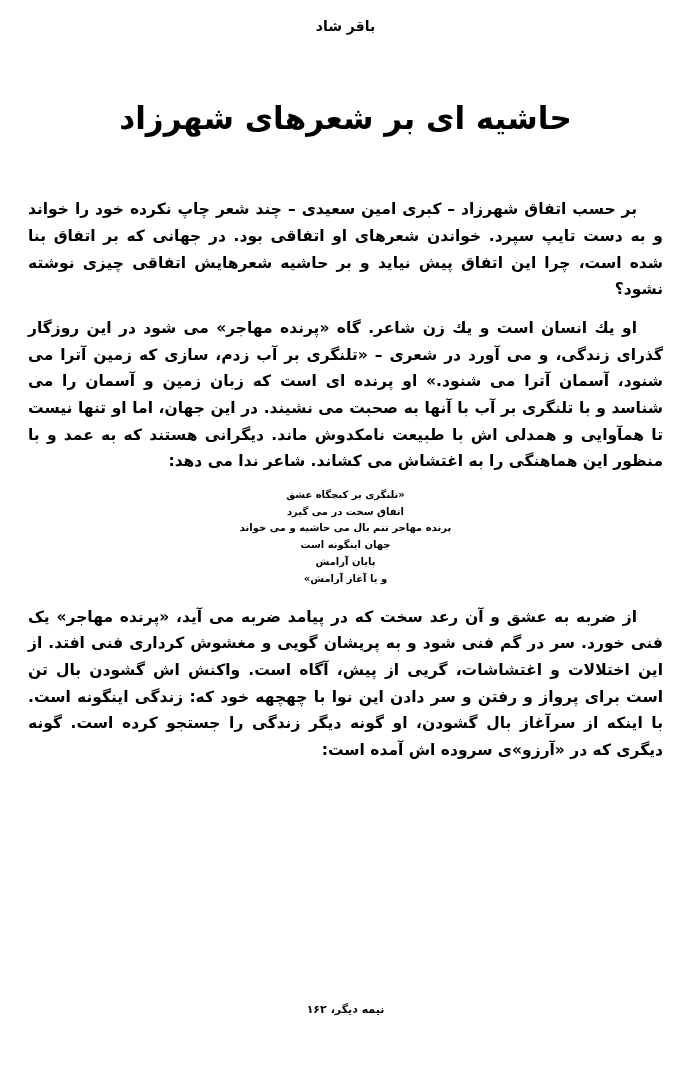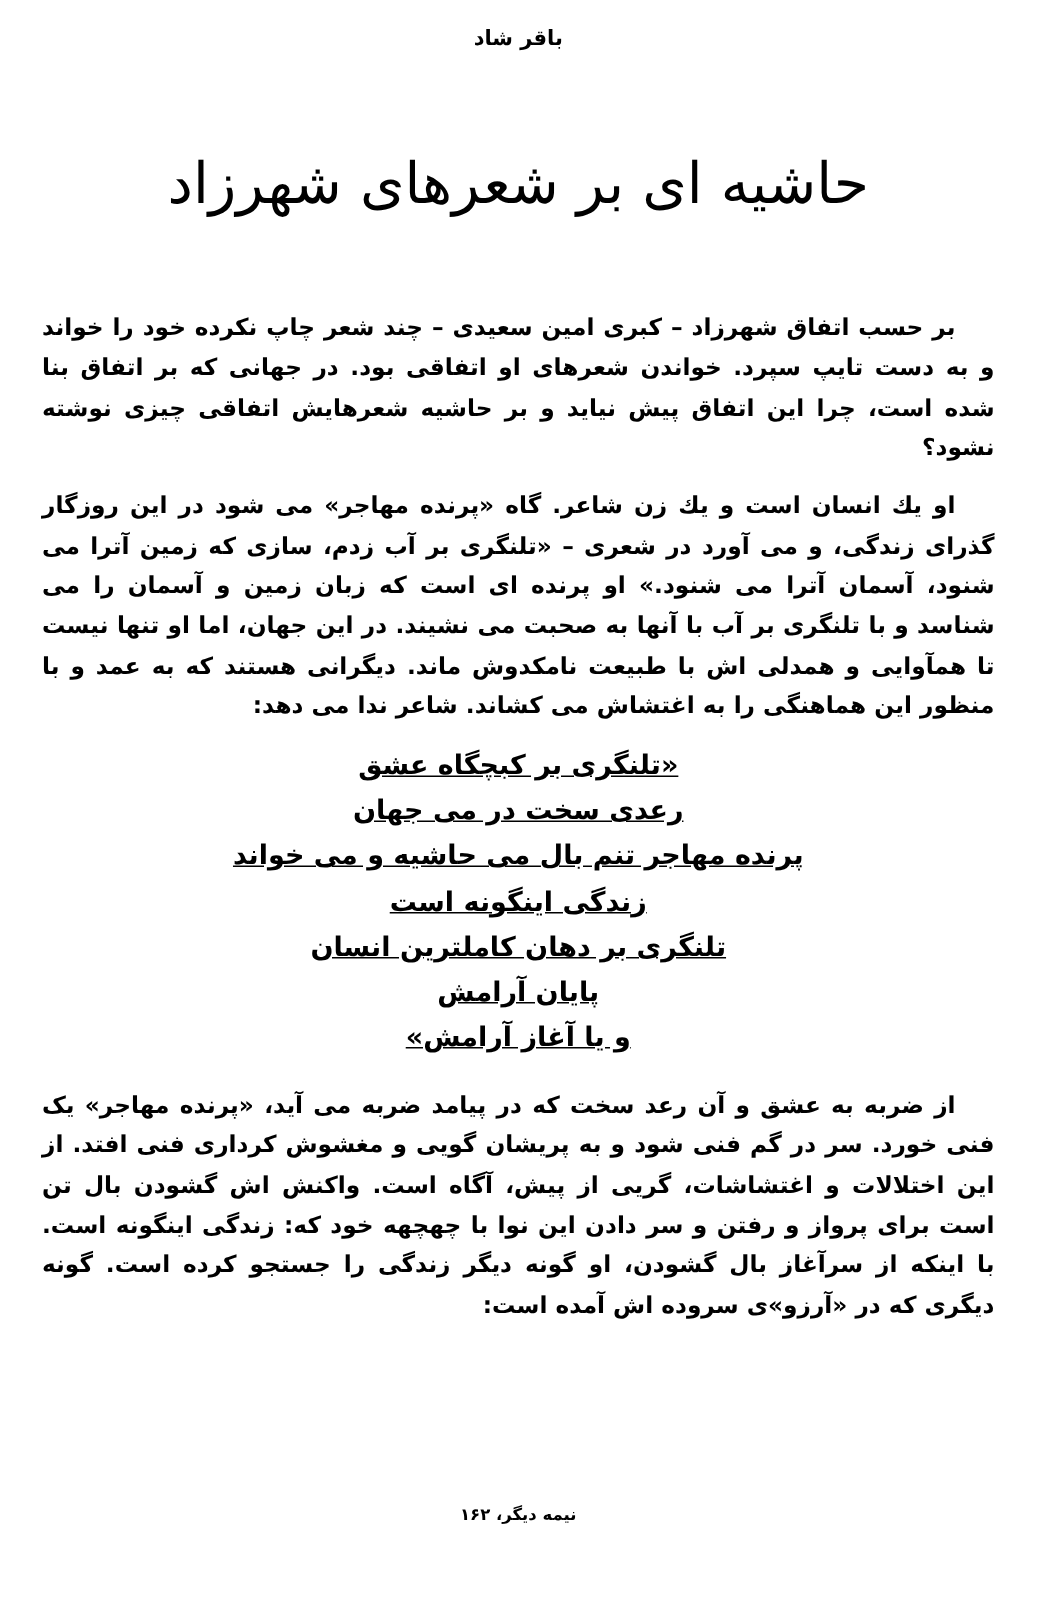--- a/index.html
+++ b/index.html
@@ -25,22 +25,22 @@
   .header-author {
     text-align: center;
     font-size: 14px;
     font-weight: bold;
     letter-spacing: 0.5px;
     margin-top: 8px;
     margin-bottom: 0;
   }
   .doc-title {
     text-align: center;
-    font-size: 38px;
-    font-weight: normal;
+    font-size: 31px;
+    font-weight: bold;
     margin-top: 64px;
     margin-bottom: 0;
     line-height: 1.3;
   }
   .body-block {
     margin-top: 58px;
   }
   p.para {
     font-size: 15.5px;
     line-height: 1.72;
@@ -50,24 +50,23 @@
     font-weight: bold;
   }
   p.para.indent {
     text-indent: 26px;
   }
   .poem {
     margin: 6px 0 16px 0;
     padding: 0;
     list-style: none;
     text-align: center;
-    font-size: 18px;
+    font-size: 10px;
     font-weight: bold;
     line-height: 1.68;
-    text-decoration: underline;
   }
   .poem li {
     margin: 0;
     padding: 0;
   }
   .after-poem {
     margin-top: 30px;
   }
   .footer {
     position: absolute;
@@ -89,24 +88,23 @@
 
   <h1 class="doc-title">حاشیه ای بر شعرهای شهرزاد</h1>
 
   <div class="body-block">
 
     <p class="para indent">بر حسب اتفاق شهرزاد – کبری امین سعیدی – چند شعر چاپ نکرده خود را خواند و به دست تایپ سپرد. خواندن شعرهای او اتفاقی بود. در جهانی که بر اتفاق بنا شده است، چرا این اتفاق پیش نیاید و بر حاشیه شعرهایش اتفاقی چیزی نوشته نشود؟</p>
     <p class="para indent">او یك انسان است و یك زن شاعر. گاه «پرنده مهاجر» می شود در این روزگار گذرای زندگی، و می آورد در شعری – «تلنگری بر آب زدم، سازی که زمین آترا می شنود، آسمان آترا می شنود.» او پرنده ای است که زبان زمین و آسمان را می شناسد و با تلنگری بر آب با آنها به صحبت می نشیند. در این جهان، اما او تنها نیست تا همآوایی و همدلی اش با طبیعت نامکدوش ماند. دیگرانی هستند که به عمد و با منظور این هماهنگی را به اغتشاش می کشاند. شاعر ندا می دهد:</p>
 
     <ul class="poem">
       <li>«تلنگری بر کبچگاه عشق</li>
-      <li>رعدی سخت در می جهان</li>
+      <li>اتفاق سخت در می گیرد</li>
       <li>پرنده مهاجر تنم بال می حاشیه و می خواند</li>
-      <li>زندگی اینگونه است</li>
-      <li>تلنگری بر دهان کاملترین انسان</li>
+      <li>جهان اینگونه است</li>
       <li>پایان آرامش</li>
       <li>و یا آغاز آرامش»</li>
     </ul>
 
     <p class="para indent after-poem">از ضربه به عشق و آن رعد سخت که در پیامد ضربه می آید، «پرنده مهاجر» یک فنی خورد. سر در گم فنی شود و به پریشان گویی و مغشوش کرداری فنی افتد. از این اختلالات و اغتشاشات، گریی از پیش، آگاه است. واکنش اش گشودن بال تن است برای پرواز و رفتن و سر دادن این نوا با چهچهه خود که: زندگی اینگونه است. با اینکه از سرآغاز بال گشودن، او گونه دیگر زندگی را جستجو کرده است. گونه دیگری که در «آرزو»ی سروده اش آمده است:</p>
 
   </div>
 
   <div class="footer">نیمه دیگر، ۱۶۲</div>
 

